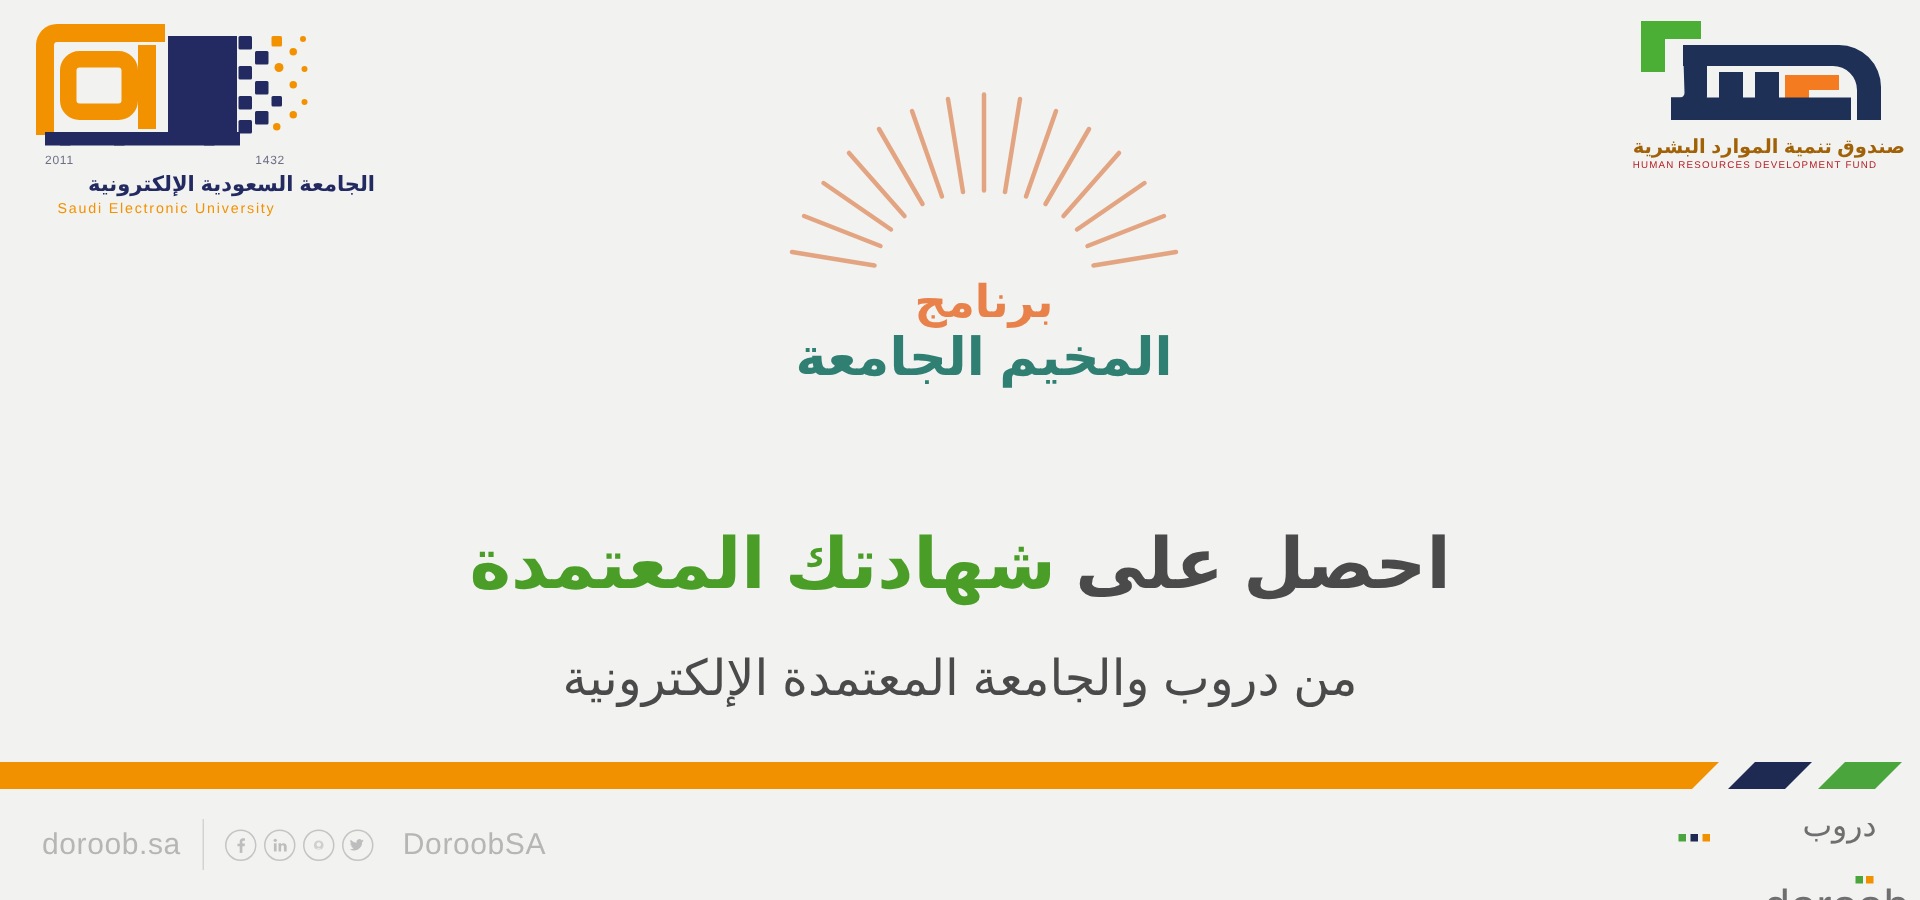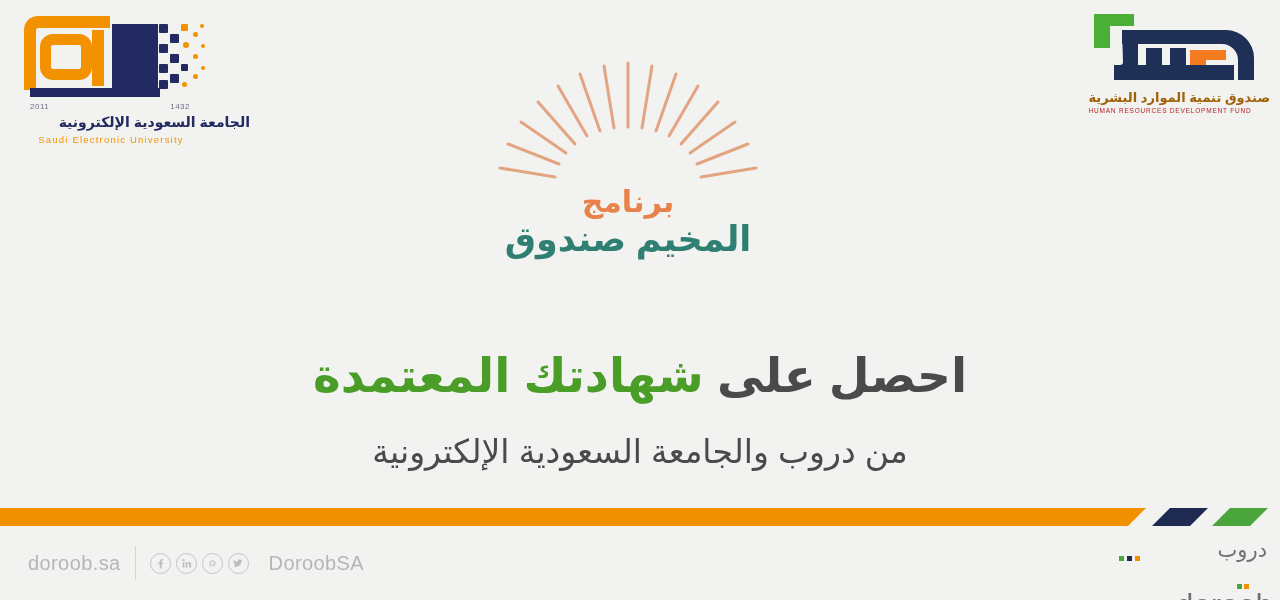--- a/index.html
+++ b/index.html
@@ -159,21 +159,21 @@
     text-align: center;
     font-size: 6.5px;
     letter-spacing: .8px;
     color: #b61f24;
     white-space: nowrap;
   }
 
   
   .program-logo {
     position: absolute;
-    left: 428px;
+    left: 456px;
     top: 45px;
     width: 400px;
     height: 275px;
   }
   .rays { position: absolute; left: 0; top: 0; }
   .program-text {
     position: absolute;
     left: 0;
     top: 140px;
     width: 400px;
@@ -288,21 +288,21 @@
   }
   .doroob-logo {
     position: absolute;
     right: 22px;
     top: 10px;
     width: 160px;
     height: 58px;
   }
   .dl-ar {
     position: absolute;
-    right: 10px;
+    right: 26px;
     top: 0;
     font-size: 21px;
     color: #6f6f6f;
     direction: rtl;
     letter-spacing: 1px;
   }
   .dl-en {
     position: absolute;
     right: 4px;
     top: 22px;
@@ -388,29 +388,29 @@
         <line x1="93" y1="77" x2="138" y2="108"></line>
         <line x1="307" y1="77" x2="262" y2="108"></line>
         <line x1="80" y1="99" x2="131" y2="119"></line>
         <line x1="320" y1="99" x2="269" y2="119"></line>
         <line x1="72" y1="123" x2="127" y2="132"></line>
         <line x1="328" y1="123" x2="273" y2="132"></line>
       </g>
     </svg>
     <div class="program-text">
       <div class="pt-1">برنامج</div>
-      <div class="pt-2">المخيم صندوق</div>
+      <div class="pt-2">المخيم الجامعة</div>
     </div>
   </div>
 
   <div class="headline">
     <span>احصل على</span>
     <span class="hl-green">شهادتك المعتمدة</span>
   </div>
-  <div class="subhead">من دروب والجامعة السعودية الإلكترونية</div>
+  <div class="subhead">من دروب والجامعة المعتمدة الإلكترونية</div>
 
   <div class="bar-wrap">
     <div class="orange-bar"></div>
     <div class="chev chev-navy"></div>
     <div class="chev chev-green"></div>
   </div>
 
   <div class="footer">
     <div class="footer-left">
       <span class="site-url">doroob.sa</span>

